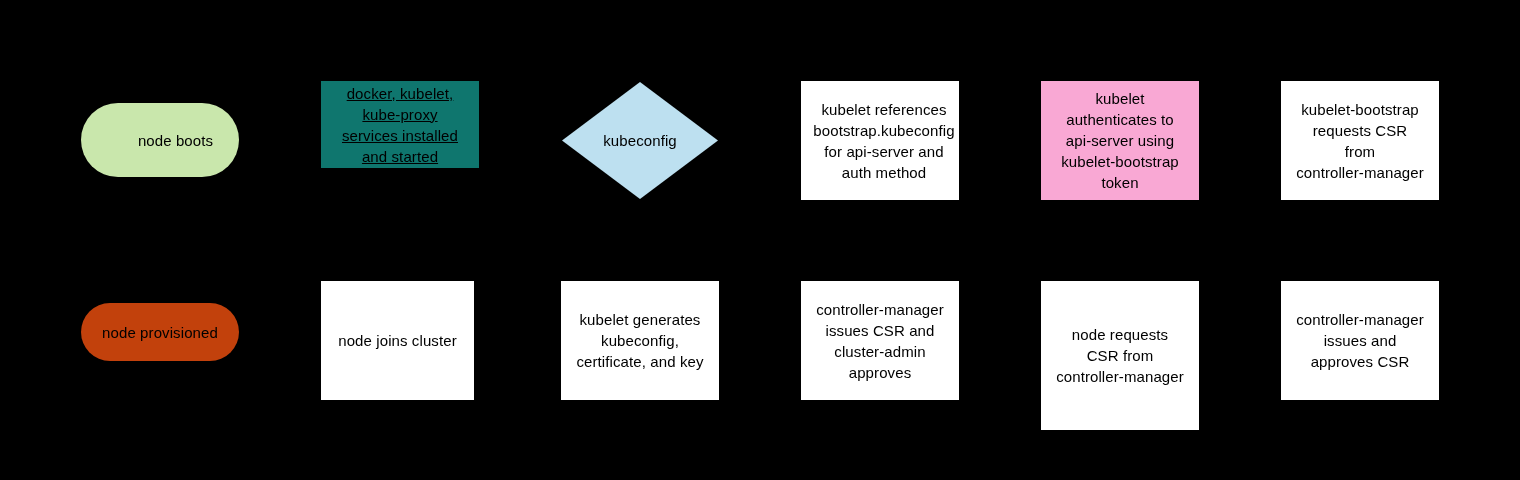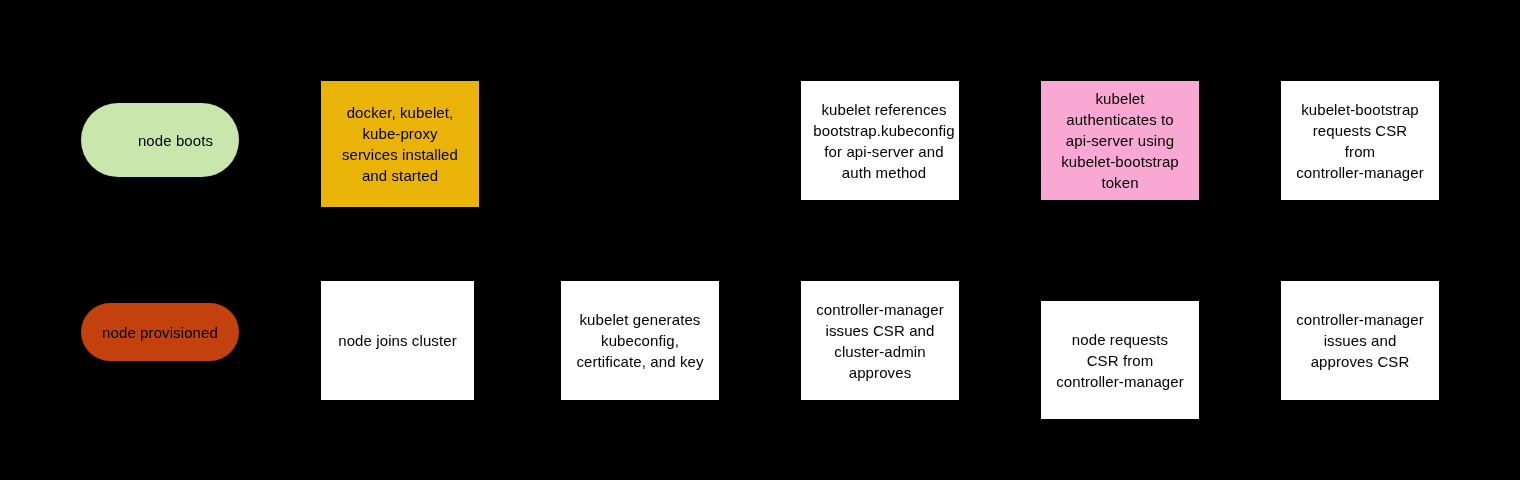--- a/index.html
+++ b/index.html
@@ -55,25 +55,29 @@
   }
 </style>
 </head>
 <body>
 
 <div id="canvas" style="background: rgb(0, 0, 0);">
     <div style="position: absolute; left: 0px; top: 0px; width: 100%; height: 100%; pointer-events: none;">
       <div class="node shape-pill" style="pointer-events: auto; left: 81px; top: 103px; width: 158px; height: 74px; background: rgb(201, 231, 172);">
         <div class="label" style="color: rgb(0, 0, 0); padding-left: 31px;">node boots</div>
       </div>
-      <div class="node shape-rect" style="pointer-events: auto; left: 321px; top: 81px; width: 158px; height: 126px; background: #eab308;">
+      <div class="node shape-rect" style="pointer-events: auto; left: 321px; top: 81px; width: 158px; height: 87px; background: #0f766e; text-decoration: underline;">
         <div class="label" style="color: rgb(0, 0, 0);">docker, kubelet,
 kube-proxy
 services installed
 and started</div>
+      </div>
+      <div class="node shape-diamond" style="pointer-events: auto; left: 562px; top: 82px; width: 156px; height: 117px;">
+        <div class="diamond-fill" style="background: rgb(189, 224, 240); clip-path: polygon(50% 0%, 100% 50%, 50% 100%, 0% 50%);"></div>
+        <div class="label" style="color: rgb(0, 0, 0);">kubeconfig</div>
       </div>
       <div class="node shape-rect" style="pointer-events: auto; left: 801px; top: 81px; width: 158px; height: 119px; background: rgb(255, 255, 255);">
         <div class="label" style="color: rgb(0, 0, 0); padding-left: 8px;">kubelet references
 bootstrap.kubeconfig
 for api-server and
 auth method</div>
       </div>
       <div class="node shape-rect" style="pointer-events: auto; left: 1041px; top: 81px; width: 158px; height: 119px; background: #f9a8d4;">
         <div class="label" style="color: rgb(0, 0, 0);">kubelet
 authenticates to
@@ -99,21 +103,21 @@
         <div class="label" style="color: rgb(0, 0, 0);">kubelet generates
 kubeconfig,
 certificate, and key</div>
       </div>
       <div class="node shape-rect" style="pointer-events: auto; left: 801px; top: 281px; width: 158px; height: 119px; background: rgb(255, 255, 255);">
         <div class="label" style="color: rgb(0, 0, 0);">controller-manager
 issues CSR and
 cluster-admin
 approves</div>
       </div>
-      <div class="node shape-rect" style="pointer-events: auto; left: 1041px; top: 281px; width: 158px; height: 118px; background: rgb(255, 255, 255); margin-top: 20px;">
+      <div class="node shape-rect" style="pointer-events: auto; left: 1041px; top: 281px; width: 158px; height: 149px; background: rgb(255, 255, 255);">
         <div class="label" style="color: rgb(0, 0, 0);">node requests
 CSR from
 controller-manager</div>
       </div>
       <div class="node shape-rect" style="pointer-events: auto; left: 1281px; top: 281px; width: 158px; height: 119px; background: rgb(255, 255, 255);">
         <div class="label" style="color: rgb(0, 0, 0);">controller-manager
 issues and
 approves CSR</div>
       </div>
     </div>

